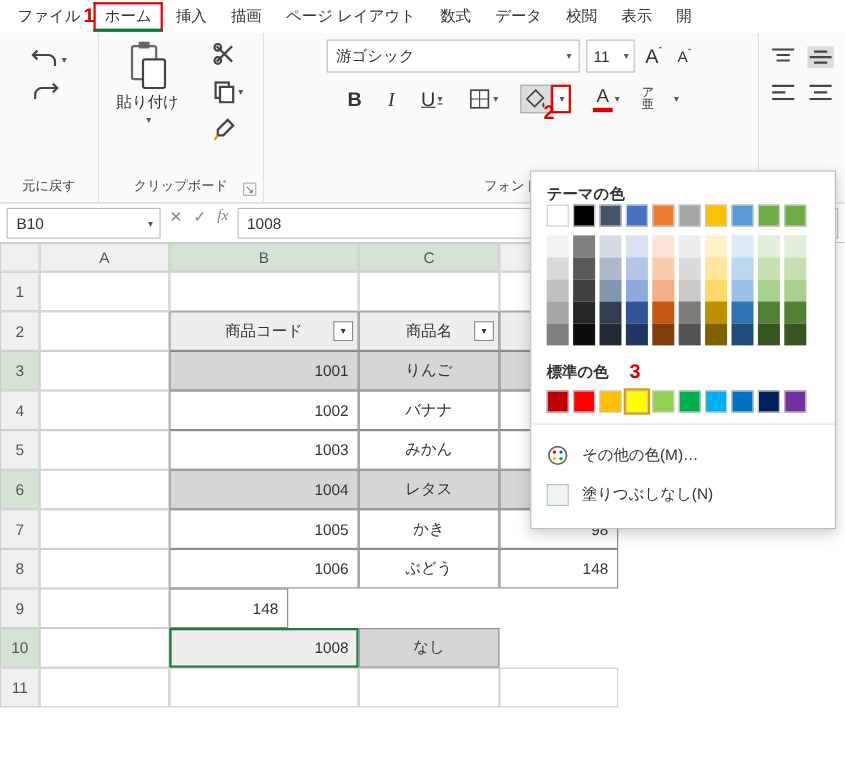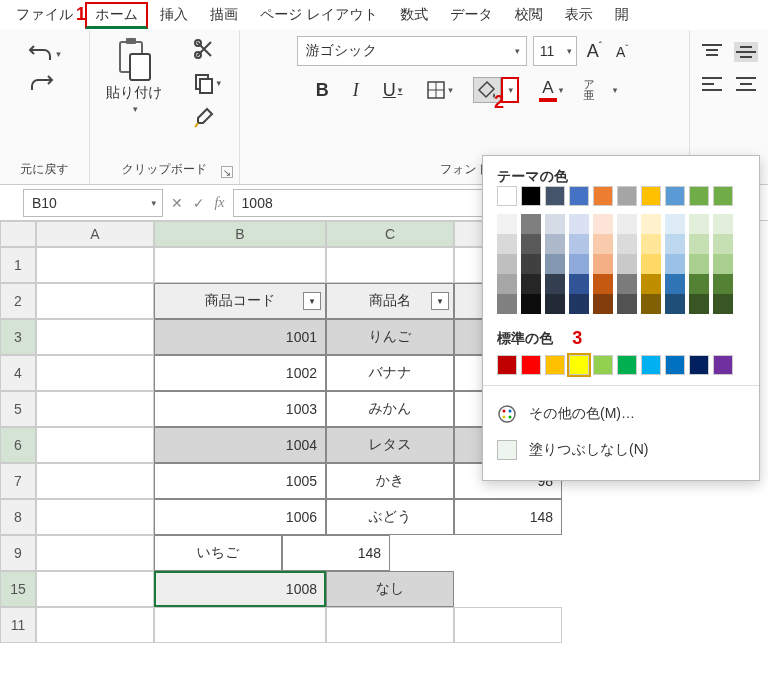--- a/index.html
+++ b/index.html
@@ -45,21 +45,21 @@
 .fill-drop{width:18px;height:26px;border:2px solid #d00;display:flex;align-items:center;justify-content:center;cursor:pointer;background:#fff}
 .fontcolor-btn{display:flex;flex-direction:column;align-items:center;cursor:pointer}
 .fontcolor-bar{width:18px;height:4px;background:#d00}
 .ruby-btn{font-size:11px;line-height:1;display:flex;flex-direction:column;align-items:center;cursor:pointer}
 
 .aligngroup{padding-top:12px}
 .alignrow{display:flex;gap:10px;margin-bottom:12px}
 .alignbtn{width:24px;height:20px;cursor:pointer}
 
 
-.fbar{display:flex;align-items:center;height:36px;border-bottom:1px solid #ccc;padding:4px 23px;gap:8px}
+.fbar{display:flex;height:36px;border-bottom:1px solid #ccc;padding:4px 6px;gap:8px}
 .namebox{width:140px;height:28px;border:1px solid #bbb;display:flex;align-items:center;padding:0 8px;position:relative}
 .namebox .drop-caret{position:absolute;right:6px}
 .fx-btns{display:flex;gap:10px;color:#888}
 .fx-btns span{cursor:pointer}
 .fx-label{font-style:italic;font-family:serif}
 .fx-input{flex:1;height:28px;border:1px solid #bbb;padding:0 8px;display:flex;align-items:center}
 
 
 .sheet{display:flex;flex-direction:column}
 .colhdrs{display:flex;height:26px}
@@ -334,25 +334,24 @@
       <div class="row">
         <div class="rowhdr">8</div>
         <div class="cell colA"></div>
         <div class="cell colB tbl">1006</div>
         <div class="cell colC tbl txt">ぶどう</div>
         <div class="cell colD tbl">148</div>
       </div>
       <div class="row">
         <div class="rowhdr">9</div>
         <div class="cell colA"></div>
-        <div class="cell colC tbl txt">いちご</div>
         <div class="cell colD tbl">148</div>
       </div>
       <div class="row">
-        <div class="rowhdr sel">15</div>
+        <div class="rowhdr sel">10</div>
         <div class="cell colA"></div>
         <div class="cell colB tbl selected">1008</div>
         <div class="cell colC tbl txt shade">なし</div>
       </div>
       <div class="row">
         <div class="rowhdr">11</div>
         <div class="cell colA"></div>
         <div class="cell colB"></div>
         <div class="cell colC"></div>
         <div class="cell colD"></div>

